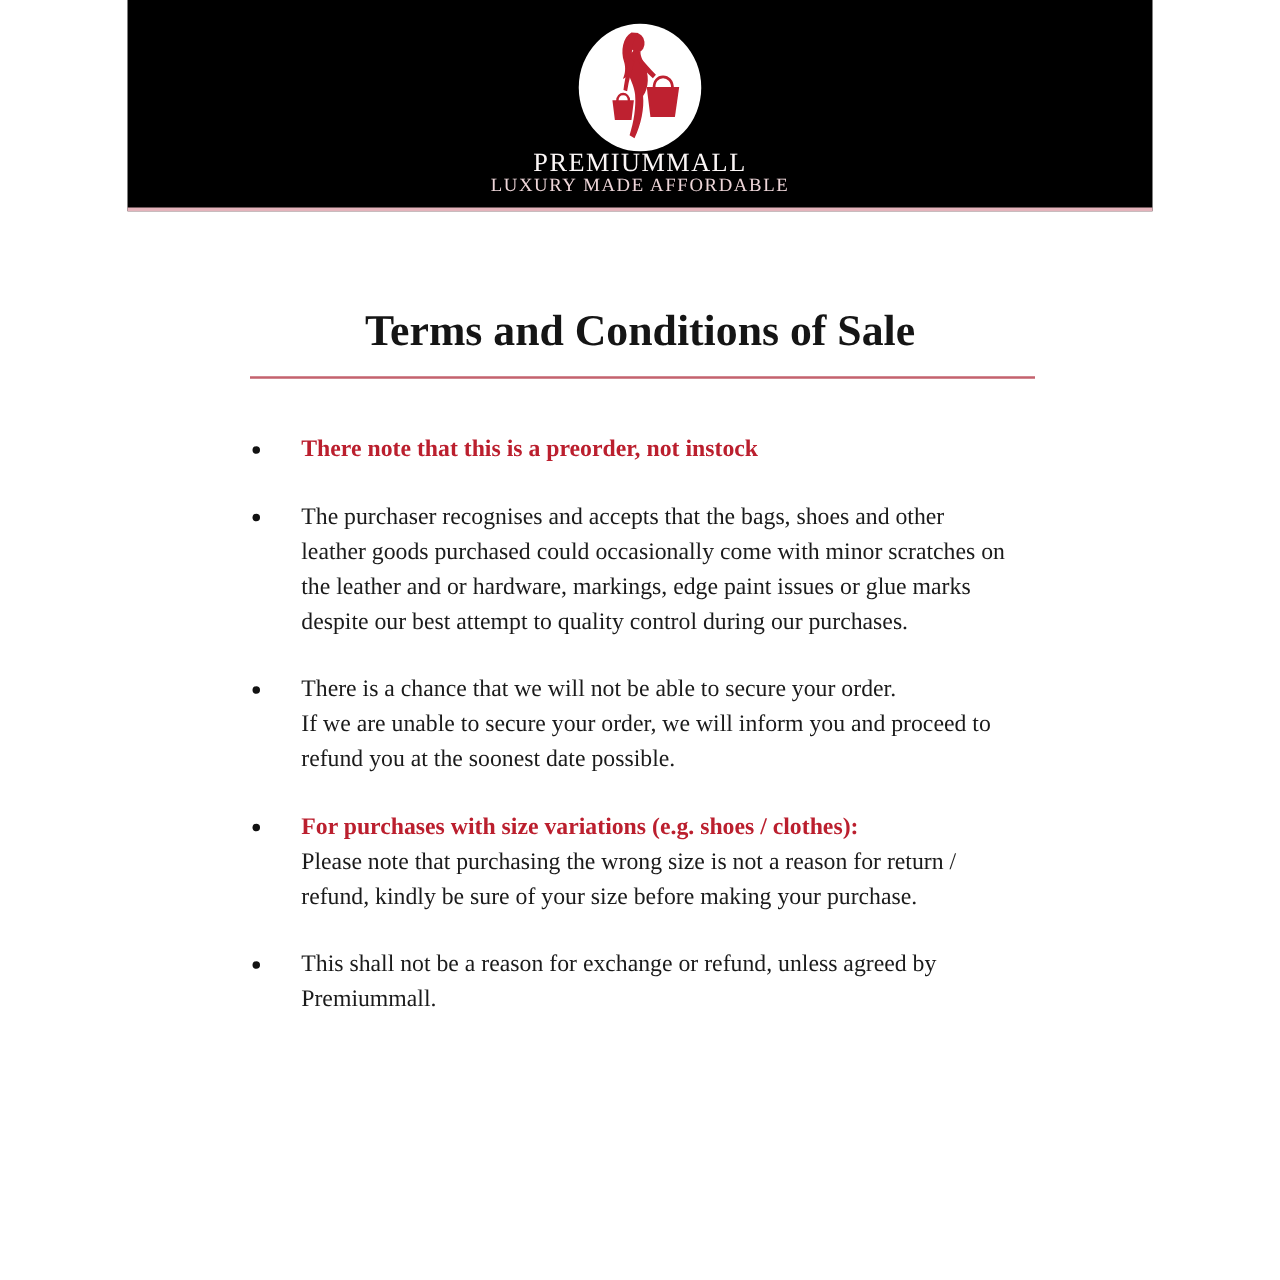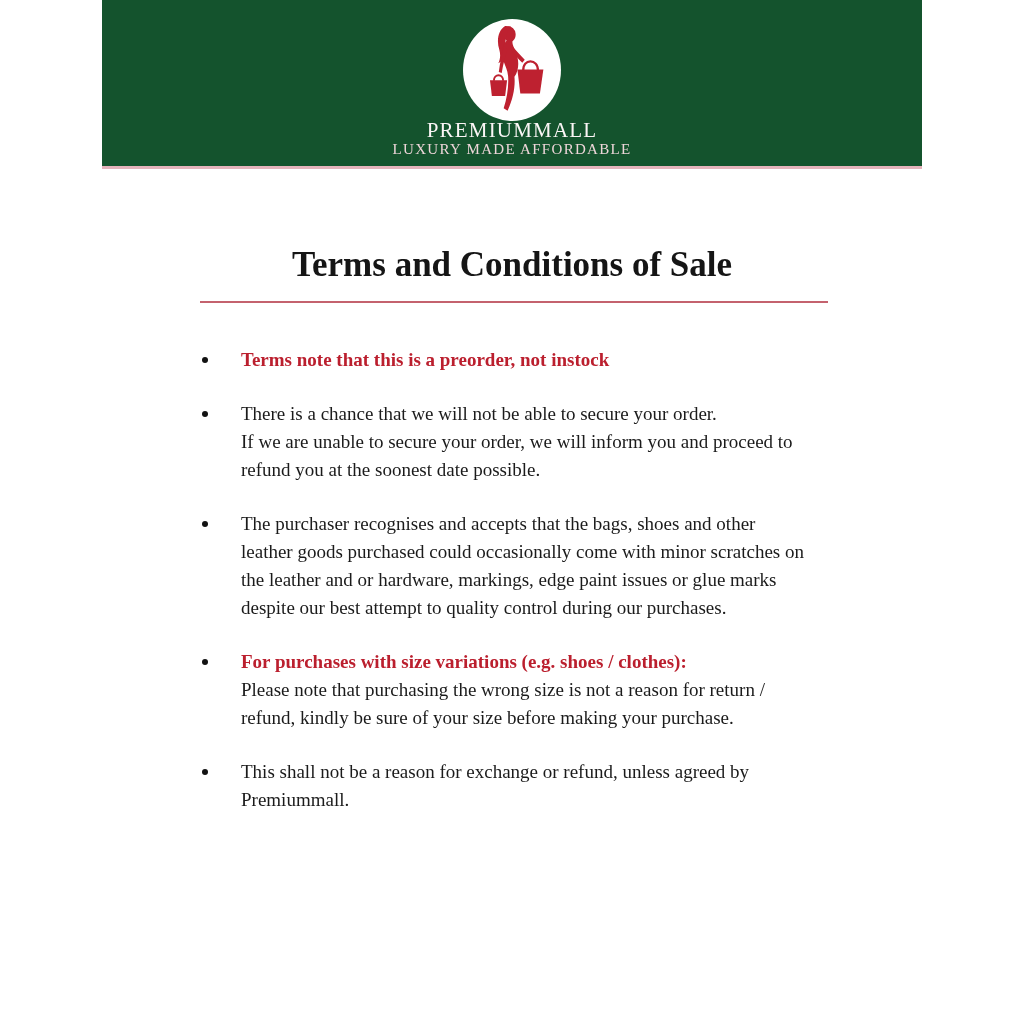--- a/index.html
+++ b/index.html
@@ -4,21 +4,21 @@
 <style>
   html,body{margin:0;padding:0;}
   body{
     width:1024px;height:1024px;position:relative;background:#ffffff;
     font-family:"Liberation Serif","DejaVu Serif",serif;
     -webkit-font-smoothing:antialiased;overflow:hidden;
   }
   
   .banner{
     position:absolute;left:102px;top:0;width:820px;height:166px;
-    background:#14532d;border-bottom:3px solid #E4B3BB;
+    background:#000000;border-bottom:3px solid #E4B3BB;
   }
   .logo-circle{
     position:absolute;left:50%;top:19px;width:98px;height:102px;
     margin-left:-49px;background:#ffffff;border-radius:50%;overflow:hidden;
   }
   .logo-circle svg{display:block;width:100%;height:100%;}
   .brand{
     position:absolute;left:0;top:119px;width:100%;text-align:center;
     color:#FBF6F6;font-size:21px;letter-spacing:1.2px;line-height:22px;
     font-weight:400;white-space:nowrap;
@@ -81,37 +81,37 @@
   <div class="brand">PREMIUMMALL</div>
   <div class="tagline">LUXURY MADE AFFORDABLE</div>
 </header>
 
 <h1 class="doc-title">Terms and Conditions of Sale</h1>
 <div class="title-rule"></div>
 
 <ul class="terms">
   <li>
     <span class="bullet-dot"></span>
-    <span class="lead">Terms note that this is a preorder, not instock</span>
+    <span class="lead">There note that this is a preorder, not instock</span>
 
-  </li>
-  <li>
-    <span class="bullet-dot"></span>
-
-    <span class="body-lines">There is a chance that we will not be able to secure your order.
-If we are unable to secure your order, we will inform you and proceed to
-refund you at the soonest date possible.</span>
   </li>
   <li>
     <span class="bullet-dot"></span>
 
     <span class="body-lines">The purchaser recognises and accepts that the bags, shoes and other
 leather goods purchased could occasionally come with minor scratches on
 the leather and or hardware, markings, edge paint issues or glue marks
 despite our best attempt to quality control during our purchases.</span>
+  </li>
+  <li>
+    <span class="bullet-dot"></span>
+
+    <span class="body-lines">There is a chance that we will not be able to secure your order.
+If we are unable to secure your order, we will inform you and proceed to
+refund you at the soonest date possible.</span>
   </li>
   <li>
     <span class="bullet-dot"></span>
     <span class="lead">For purchases with size variations (e.g. shoes / clothes):</span>
     <span class="body-lines">Please note that purchasing the wrong size is not a reason for return /
 refund, kindly be sure of your size before making your purchase.</span>
   </li>
   <li>
     <span class="bullet-dot"></span>
 

